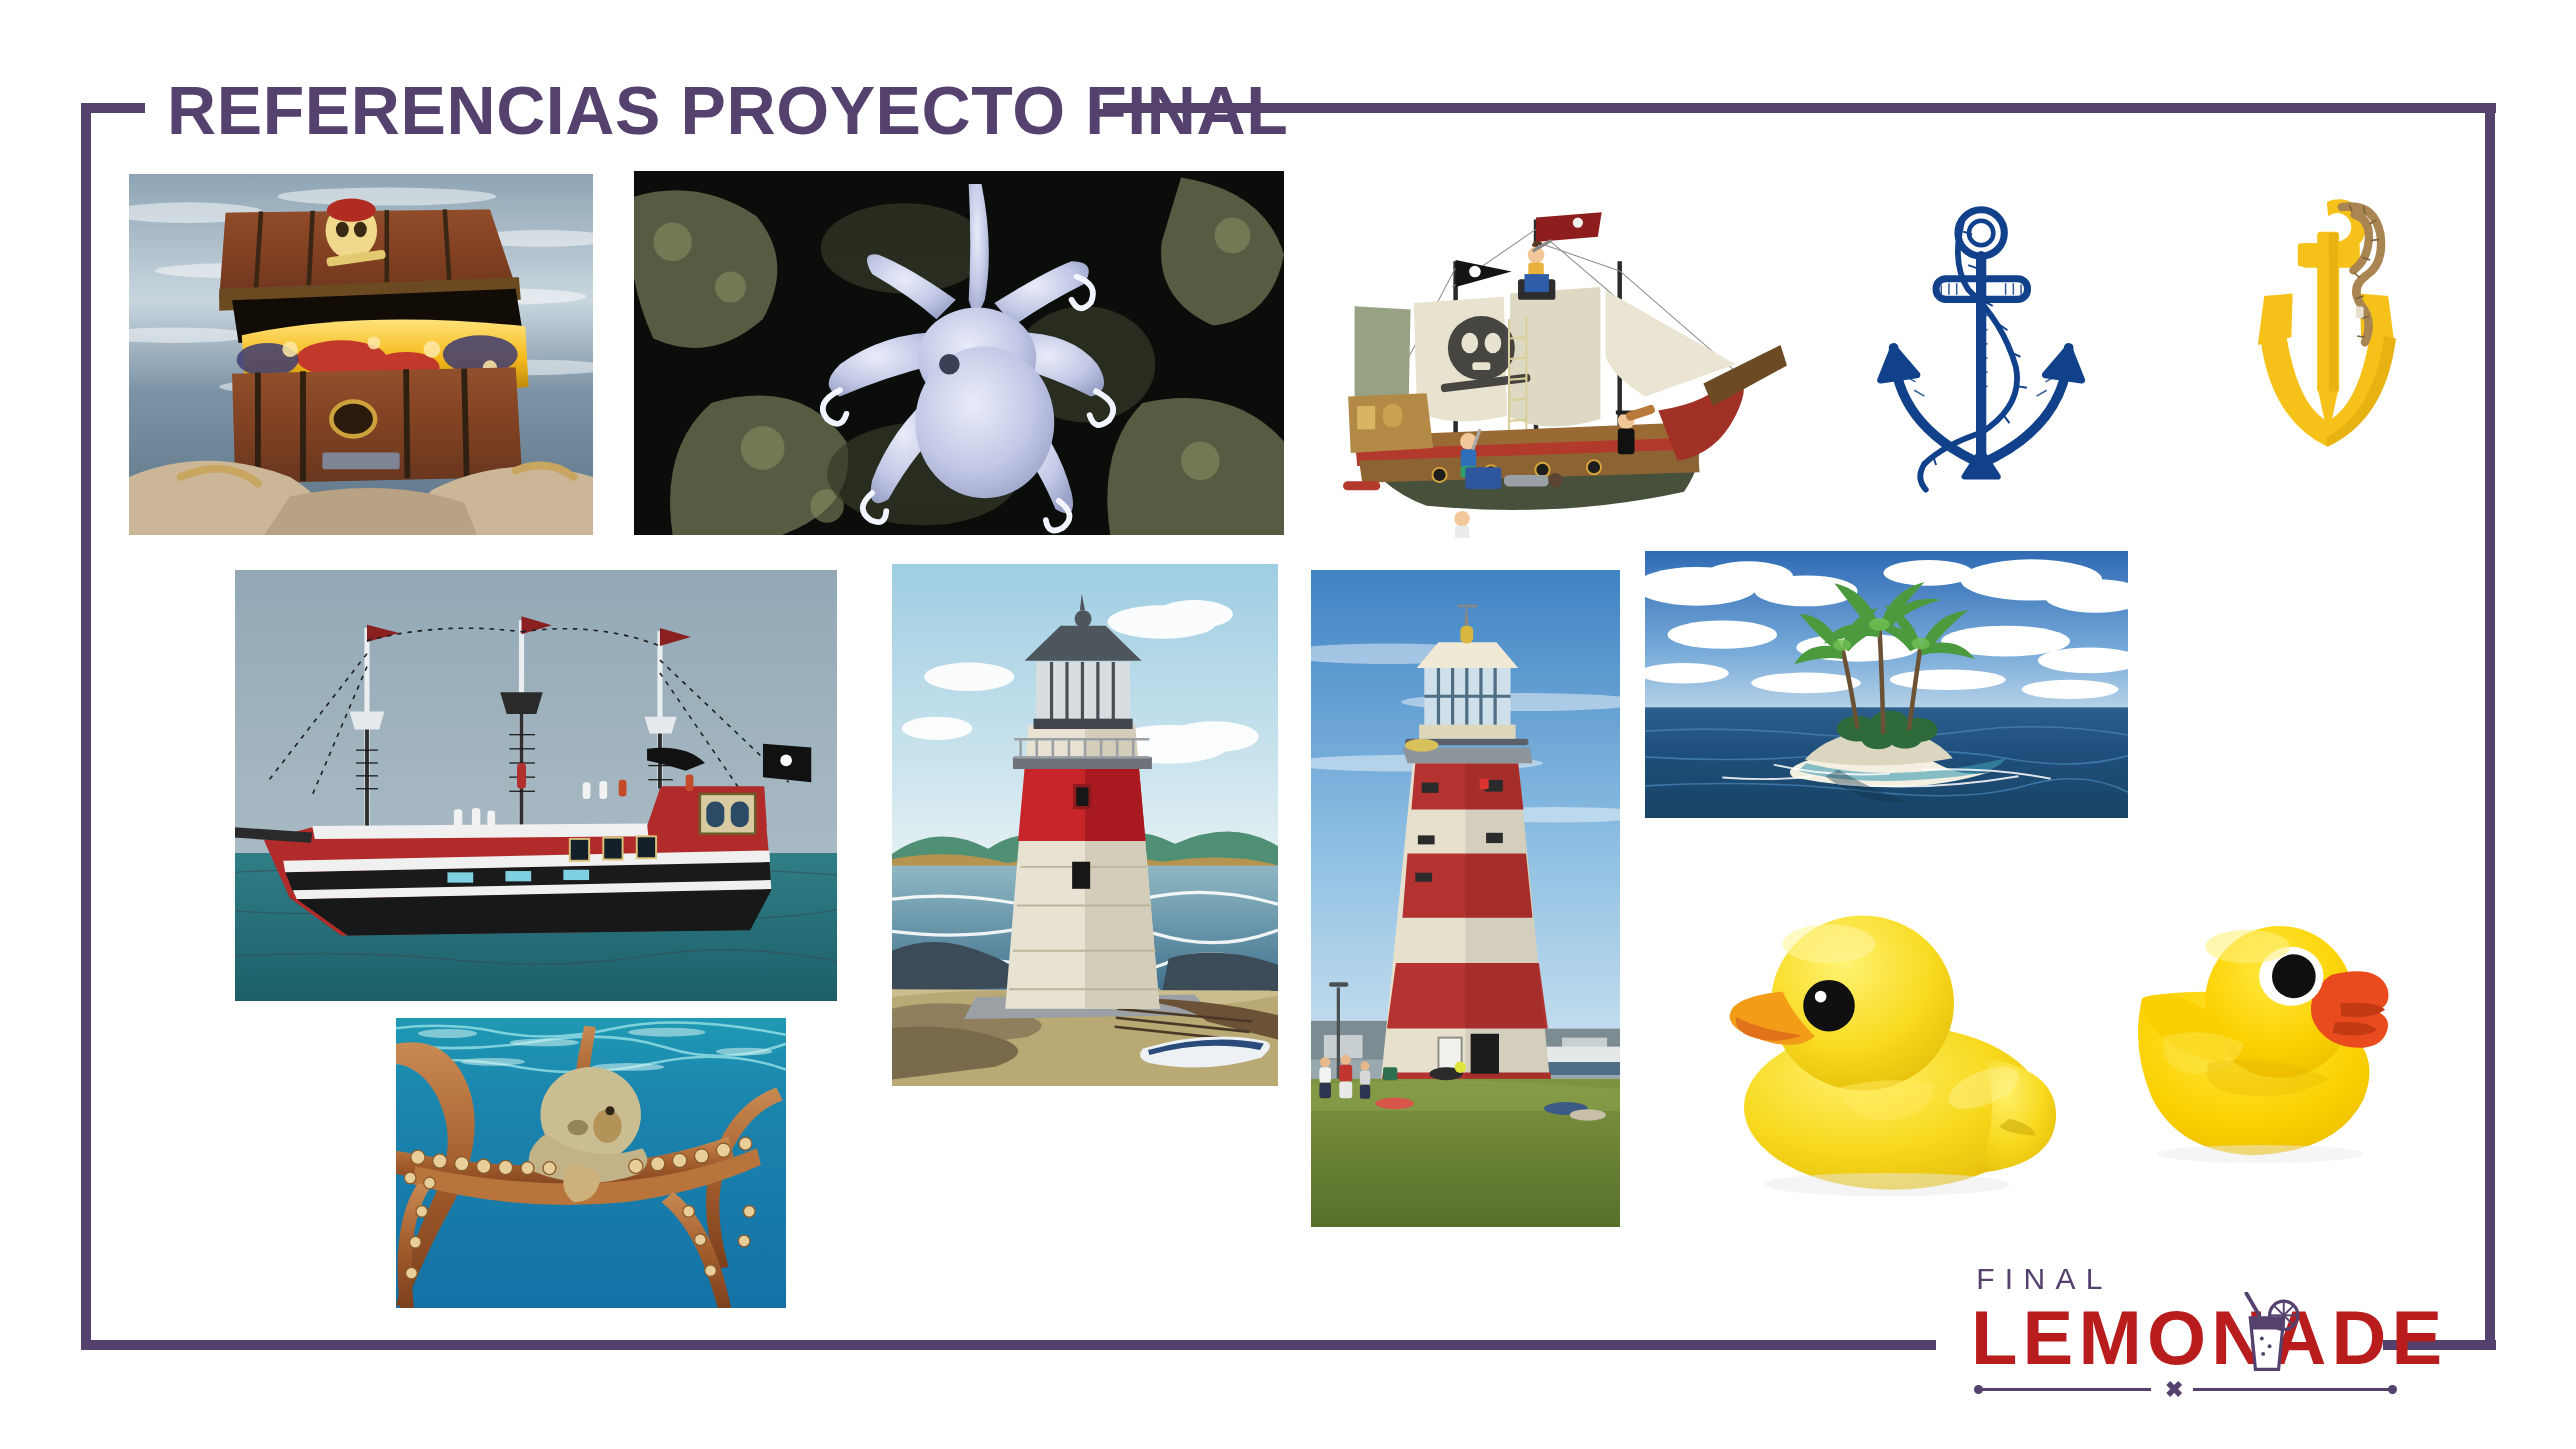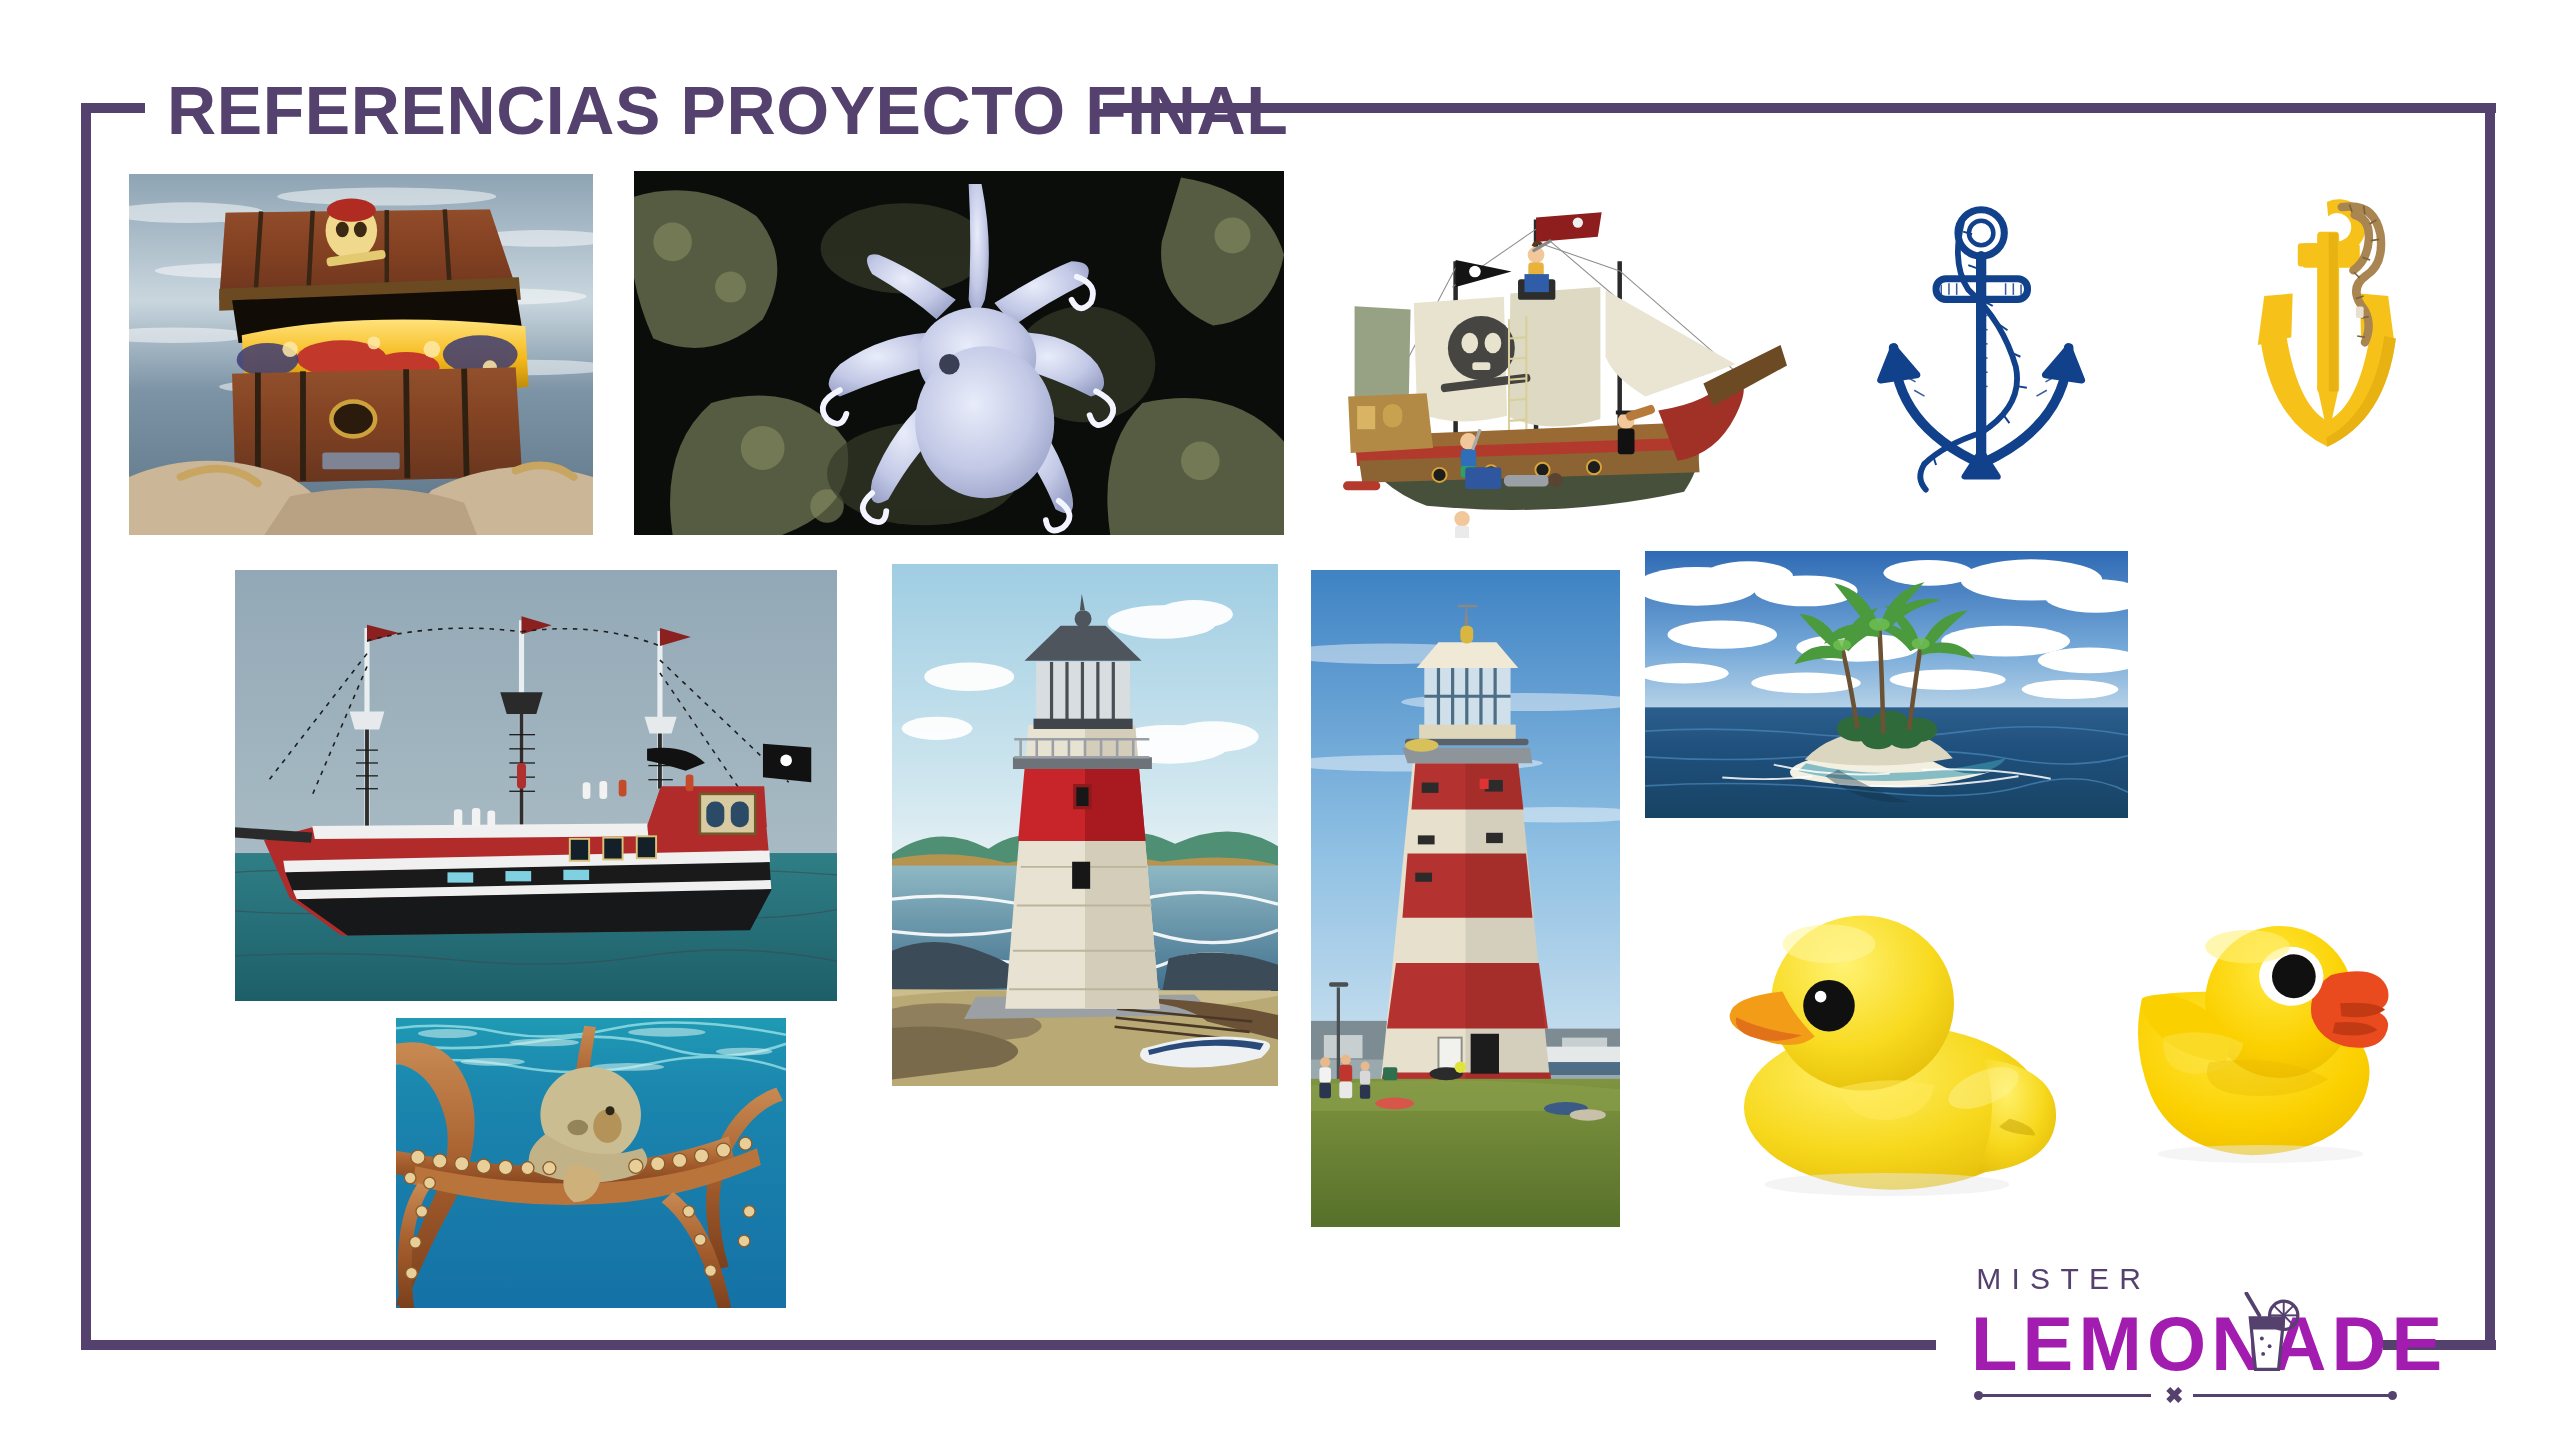--- a/index.html
+++ b/index.html
@@ -34,21 +34,21 @@
 
   
   #logo { position: absolute; left: 1971px; top: 1262px; width: 451px; height: 129px; }
   #logo-mister {
     font-size: 30px; letter-spacing: 10.3px; color: #54416e;
     font-weight: 300; text-align: left; padding-left: 5.2px;
     font-family: "Liberation Sans", sans-serif;
   }
   #logo-lemonade {
     font-size: 76px; font-weight: bold; letter-spacing: 5.2px;
-    color: #a21caf; line-height: 1.0; margin-top: 10px;
+    color: #b91c1c; line-height: 1.0; margin-top: 4px;
     font-family: "Liberation Sans", sans-serif;
   }
   #logo-rule { position: relative; height: 19.3px; margin-top: 3.9px; }
   .logo-rule-line { position: absolute; top: 8.4px; height: 2.6px; background: #54416e; }
   #logo-rule-l { left: 6.4px; width: 174px; }
   #logo-rule-r { left: 222px; width: 200px; }
   .logo-rule-dot { position: absolute; top: 5.2px; width: 9px; height: 9px; border-radius: 50%; background: #54416e; }
   #logo-dot-l { left: 2.6px; }
   #logo-dot-r { left: 417px; }
   #logo-x {
@@ -918,21 +918,21 @@
         <circle cx="454" cy="300" r="9"></circle>
           <circle cx="472" cy="344" r="9"></circle>
           <circle cx="488" cy="392" r="9"></circle>
         <circle cx="548" cy="300" r="9"></circle>
           <circle cx="540" cy="346" r="9"></circle>
       </g>
     </svg>
   </div>
 
   <div id="logo">
-    <div id="logo-mister">MISTER</div>
+    <div id="logo-mister">FINAL</div>
     <div id="logo-lemonade">LEMONADE</div>
     <div id="logo-rule">
       <span class="logo-rule-dot" id="logo-dot-l"></span>
       <span class="logo-rule-line" id="logo-rule-l"></span>
       <span id="logo-x">✖</span>
       <span class="logo-rule-line" id="logo-rule-r"></span>
       <span class="logo-rule-dot" id="logo-dot-r"></span>
     </div>
     <svg id="logo-cup" viewBox="0 0 112 130">
       <path d="M30 40 L82 40 L74 120 L38 120 Z" fill="#ffffff" stroke="#54416e" stroke-width="5"></path>

